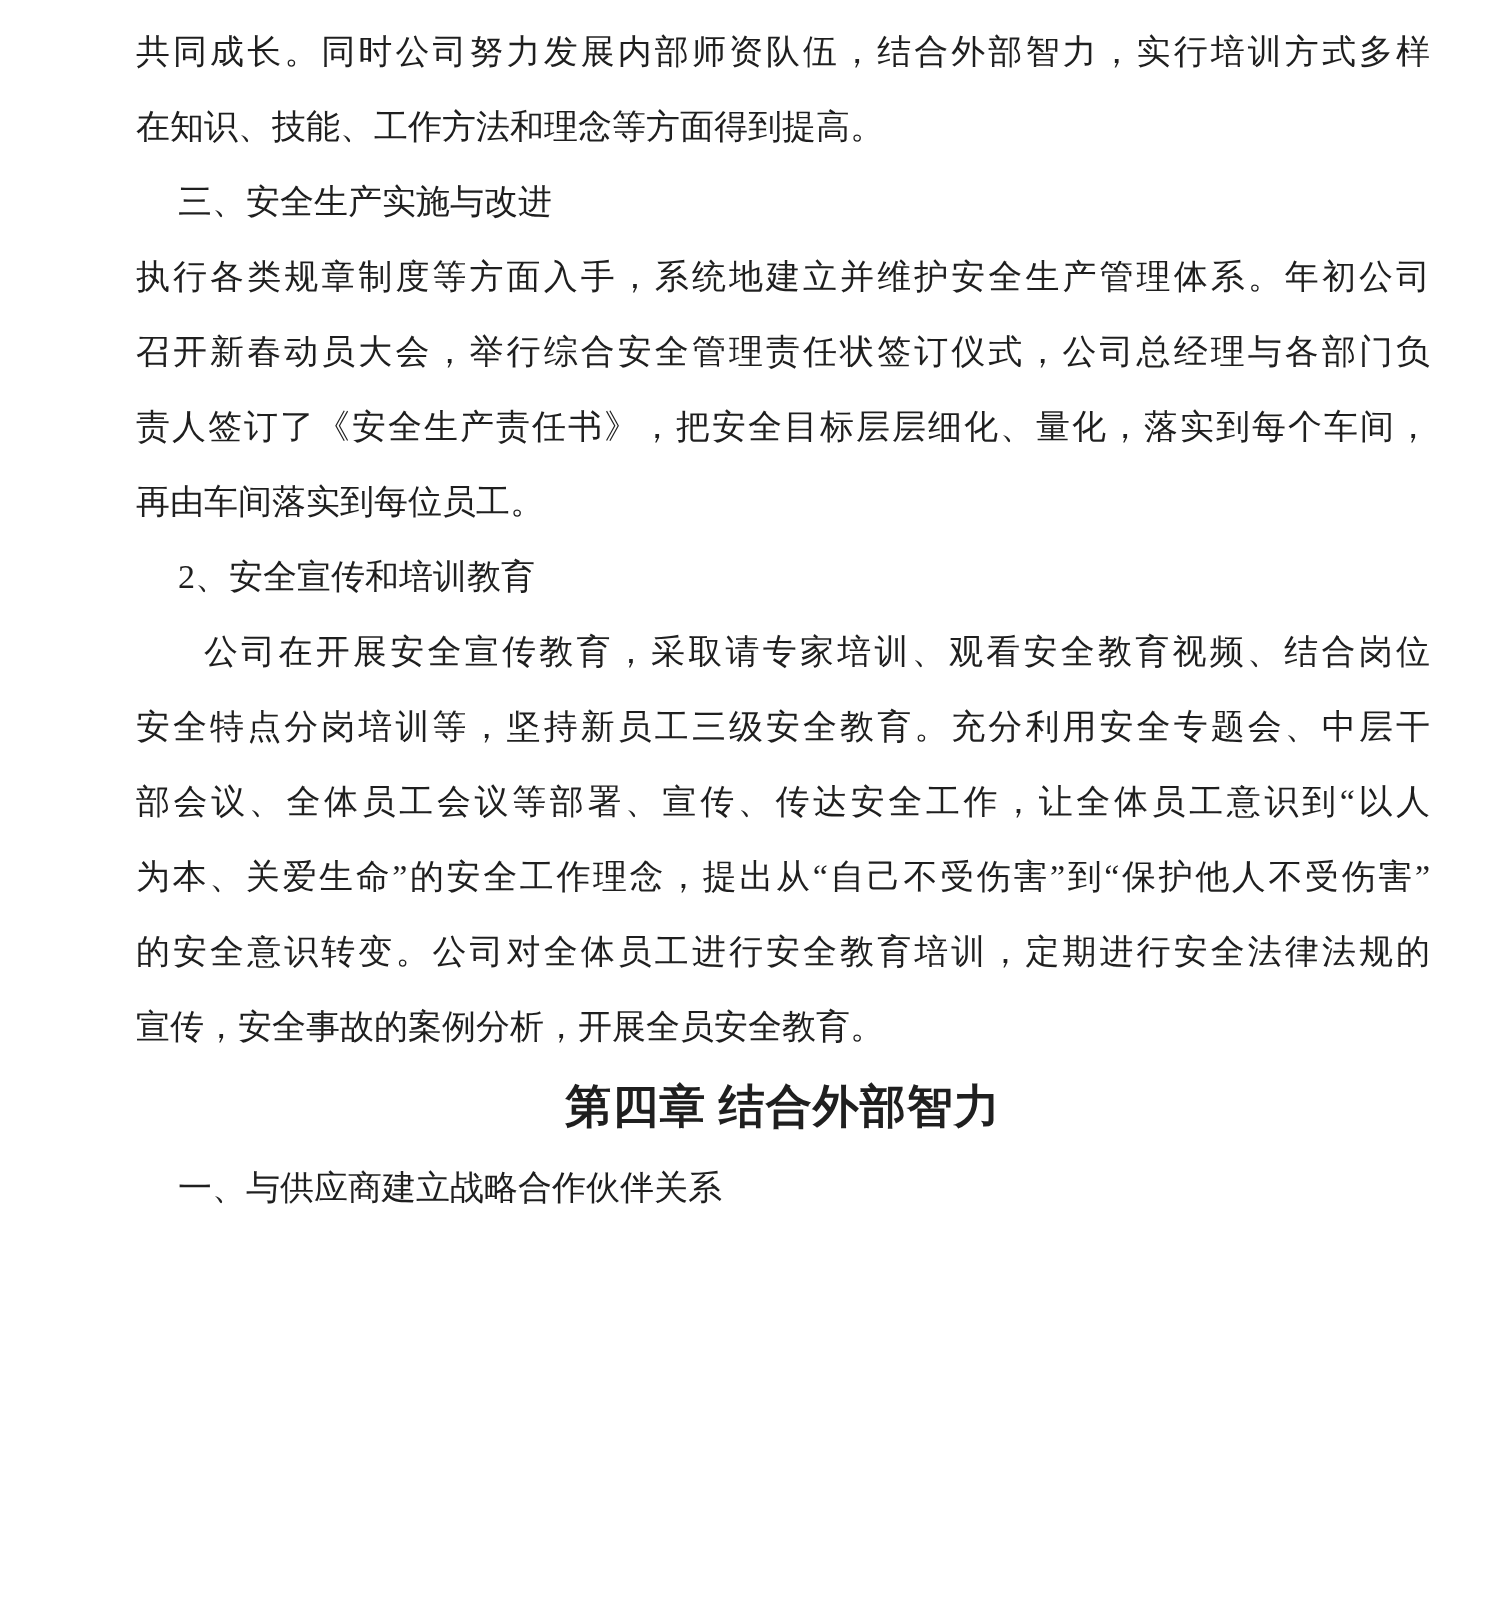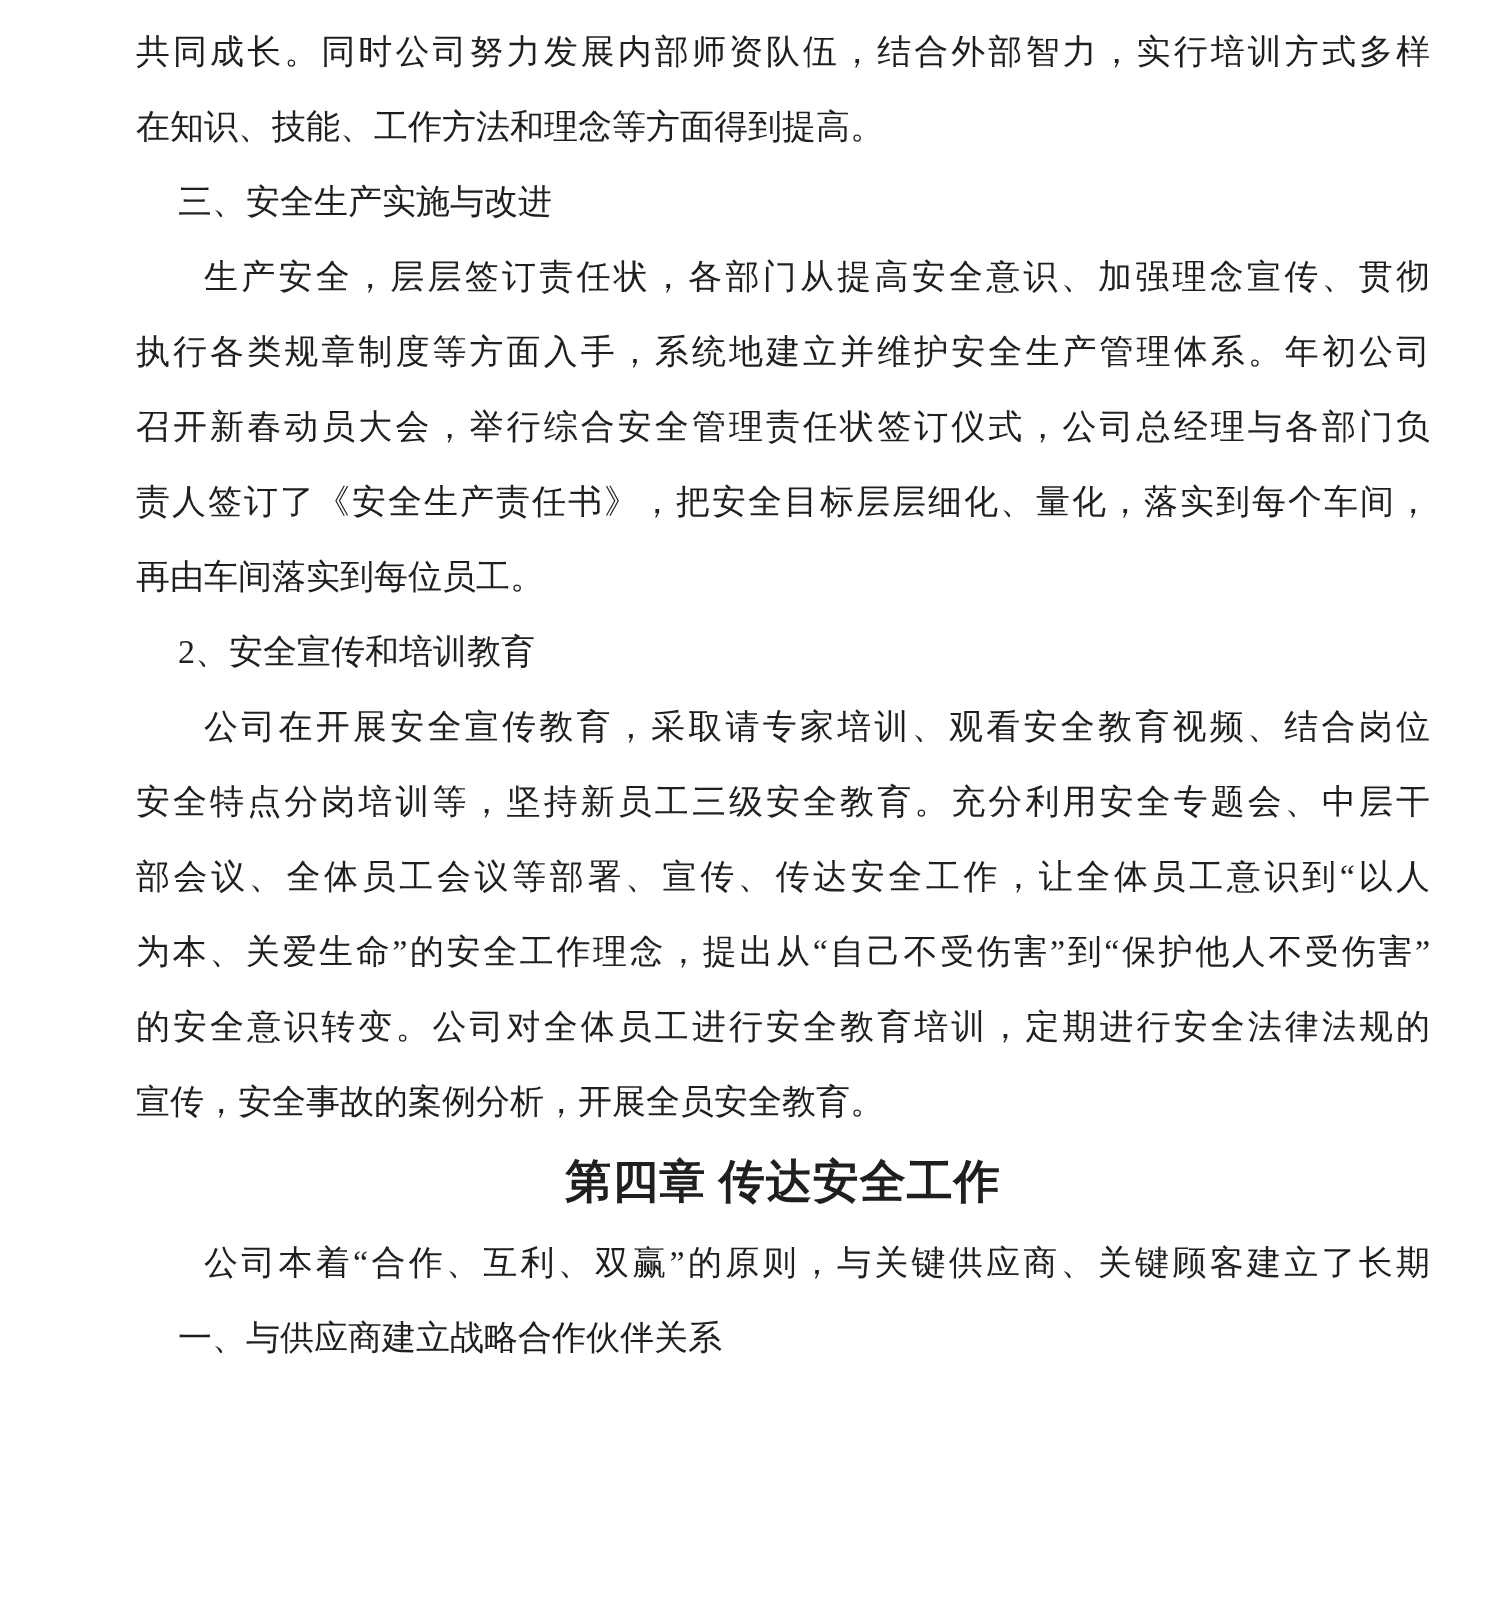--- a/index.html
+++ b/index.html
@@ -44,28 +44,26 @@
     letter-spacing: 1px;
   }
 </style>
 </head>
 <body>
 
 <div class="page">
   <div class="line jst">共同成长。同时公司努力发展内部师资队伍，结合外部智力，实行培训方式多样</div>
   <div class="line">在知识、技能、工作方法和理念等方面得到提高。</div>
   <div class="line bold ind-sm">三、安全生产实施与改进</div>
-  <div class="line jst ind">生产安全，层层签订责任状，各部门从提高安全意识、加强理念宣传、贯彻</div>
   <div class="line jst">执行各类规章制度等方面入手，系统地建立并维护安全生产管理体系。年初公司</div>
   <div class="line jst">召开新春动员大会，举行综合安全管理责任状签订仪式，公司总经理与各部门负</div>
   <div class="line jst">责人签订了《安全生产责任书》，把安全目标层层细化、量化，落实到每个车间，</div>
   <div class="line">再由车间落实到每位员工。</div>
   <div class="line ind-sm">2、安全宣传和培训教育</div>
   <div class="line jst ind">公司在开展安全宣传教育，采取请专家培训、观看安全教育视频、结合岗位</div>
   <div class="line jst">安全特点分岗培训等，坚持新员工三级安全教育。充分利用安全专题会、中层干</div>
   <div class="line jst">部会议、全体员工会议等部署、宣传、传达安全工作，让全体员工意识到“以人</div>
   <div class="line jst">为本、关爱生命”的安全工作理念，提出从“自己不受伤害”到“保护他人不受伤害”</div>
   <div class="line jst">的安全意识转变。公司对全体员工进行安全教育培训，定期进行安全法律法规的</div>
   <div class="line">宣传，安全事故的案例分析，开展全员安全教育。</div>
-  <div class="chapter">第四章 传达安全工作</div>
-  <div class="line jst ind">公司本着“合作、互利、双赢”的原则，与关键供应商、关键顾客建立了长期</div>
+  <div class="chapter">第四章 结合外部智力</div>
   <div class="line bold ind-sm">一、与供应商建立战略合作伙伴关系</div>
 </div>
 
 </body></html>

